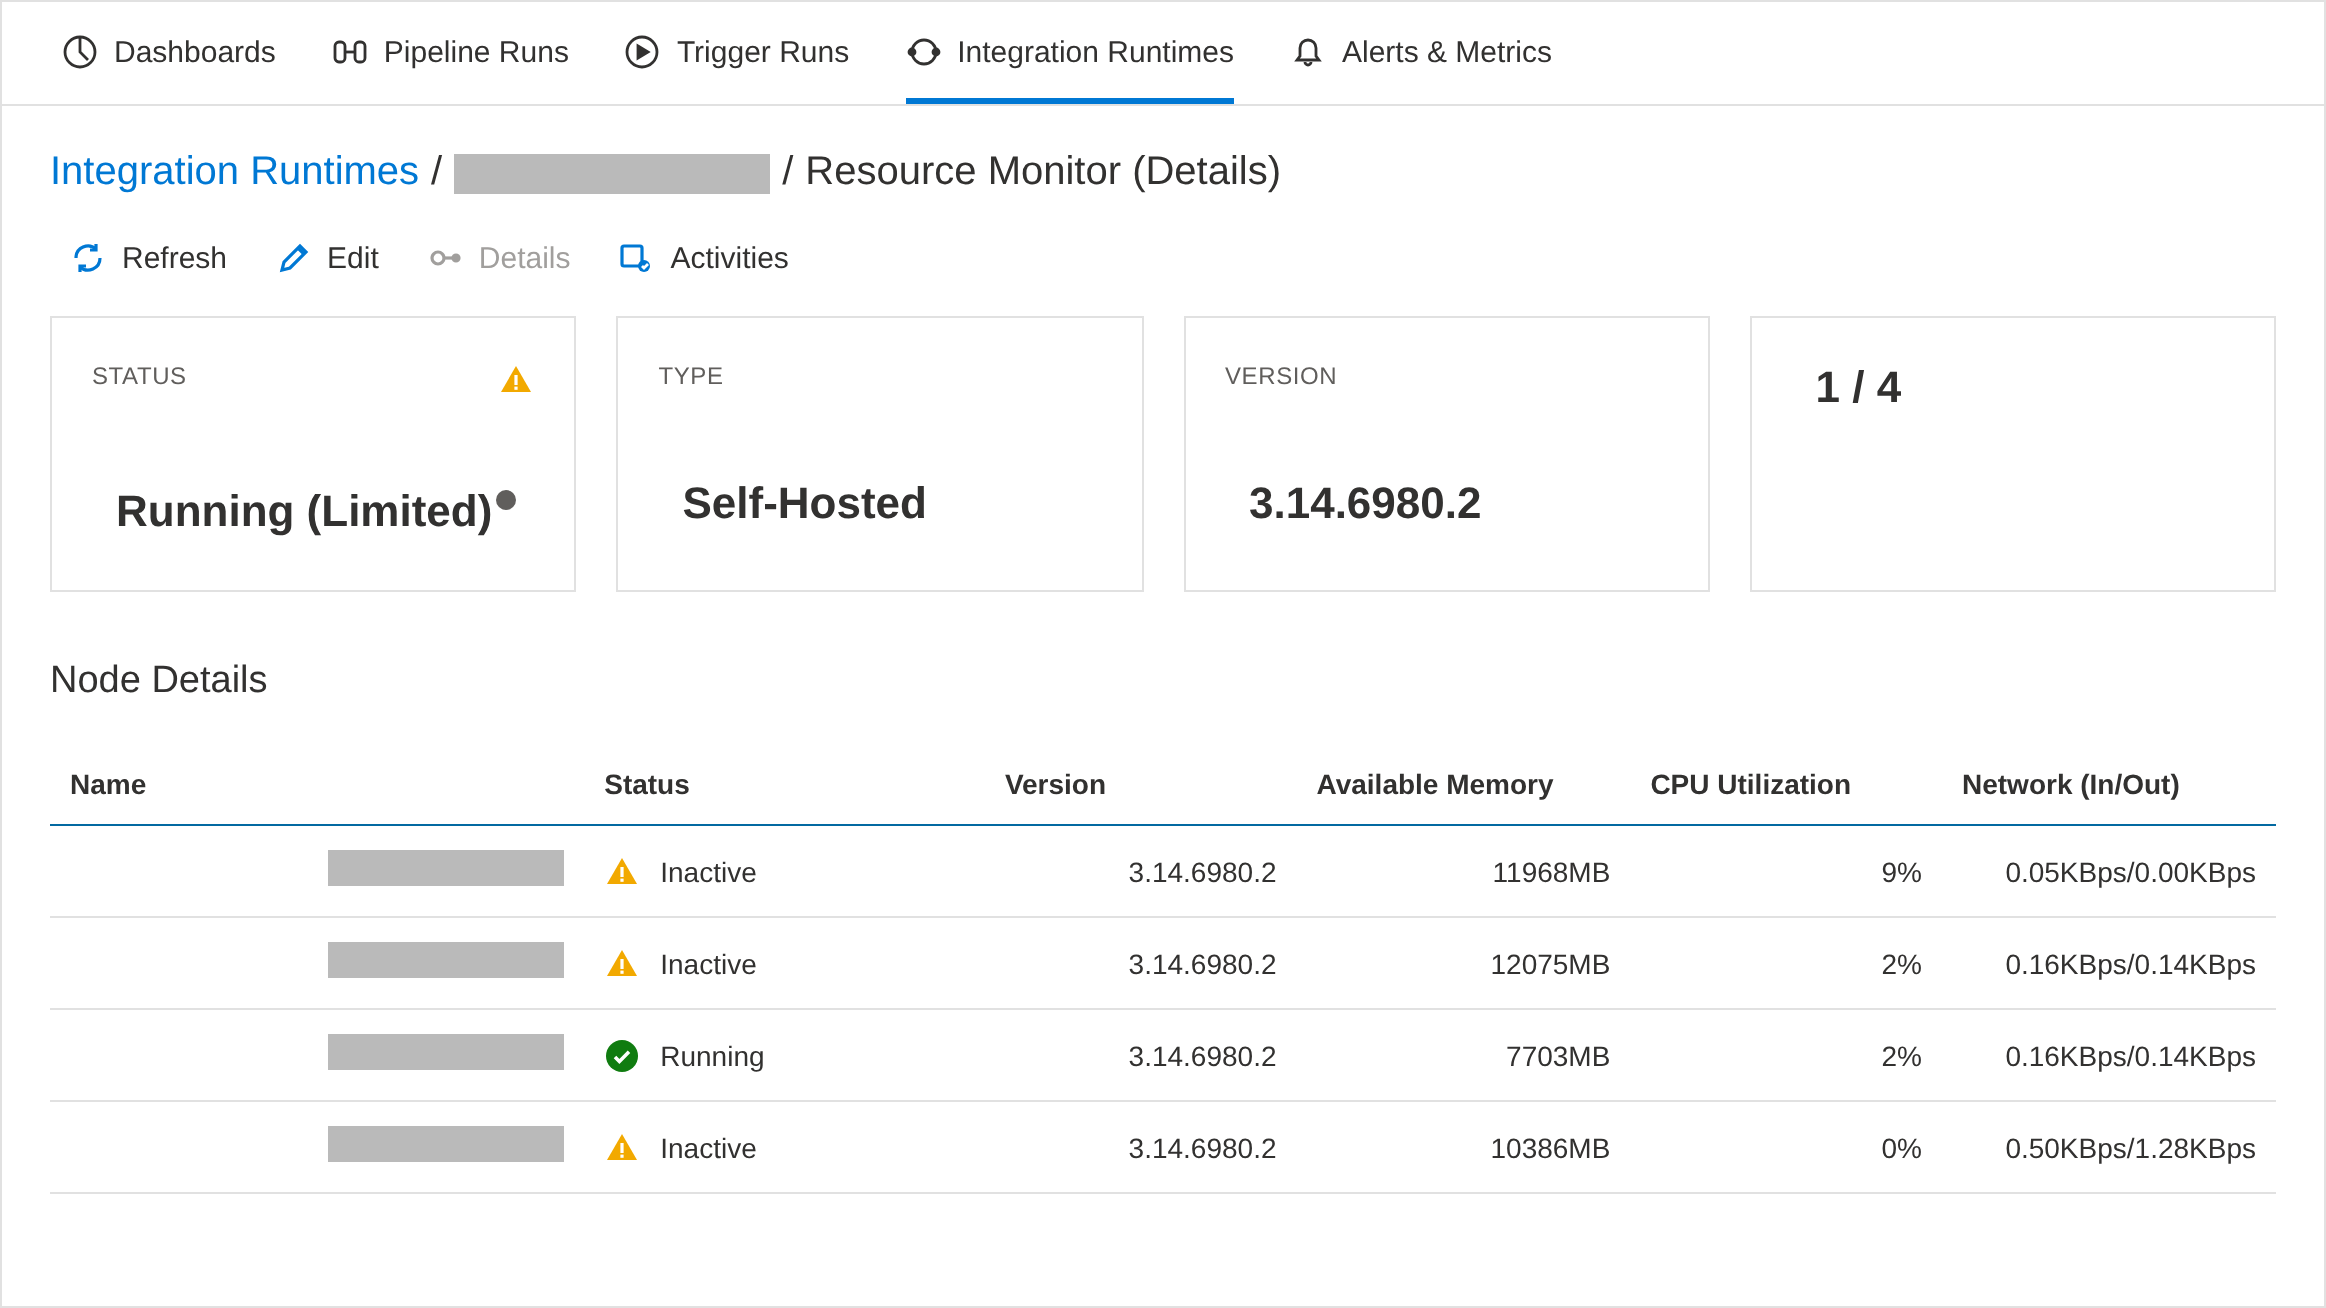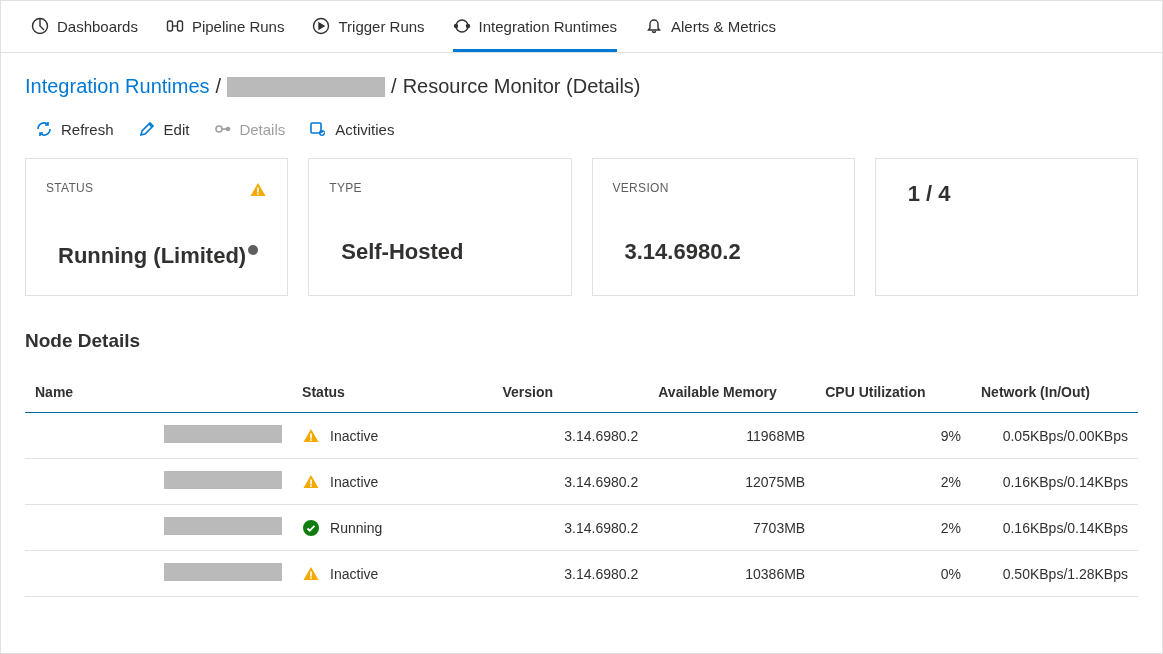--- a/index.html
+++ b/index.html
@@ -116,21 +116,21 @@
       border-radius: 50%;
       vertical-align: super;
       margin-left: 2px;
     }
 
     
     .section-heading {
       font-size: 19px;
       color: #323130;
       padding: 0 24px 20px 24px;
-      font-weight: 700;
+      font-weight: 400;
     }
 
     
     .table {
       width: calc(100% - 48px);
       margin: 0 24px;
       border-collapse: collapse;
     }
     .table th {
       text-align: left;

